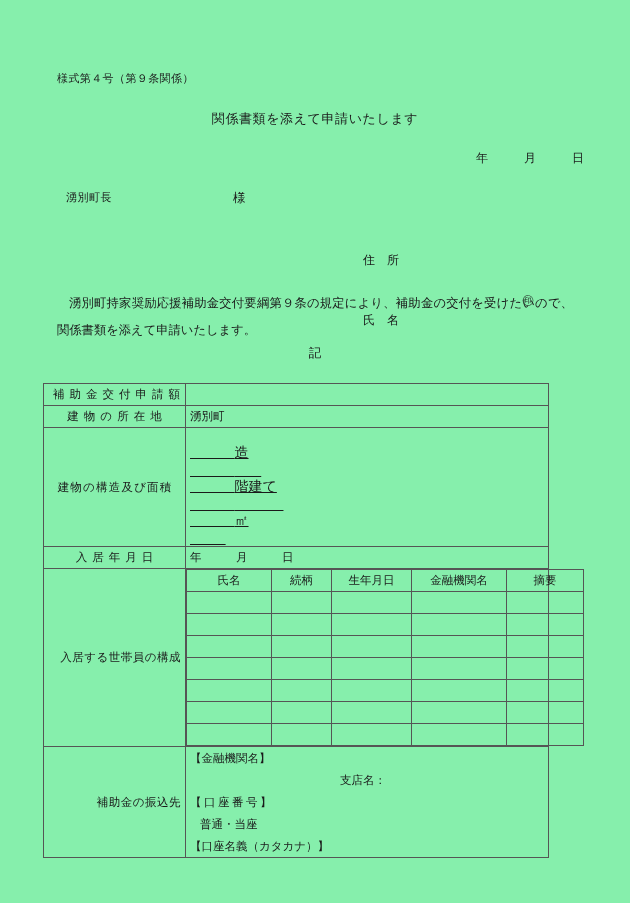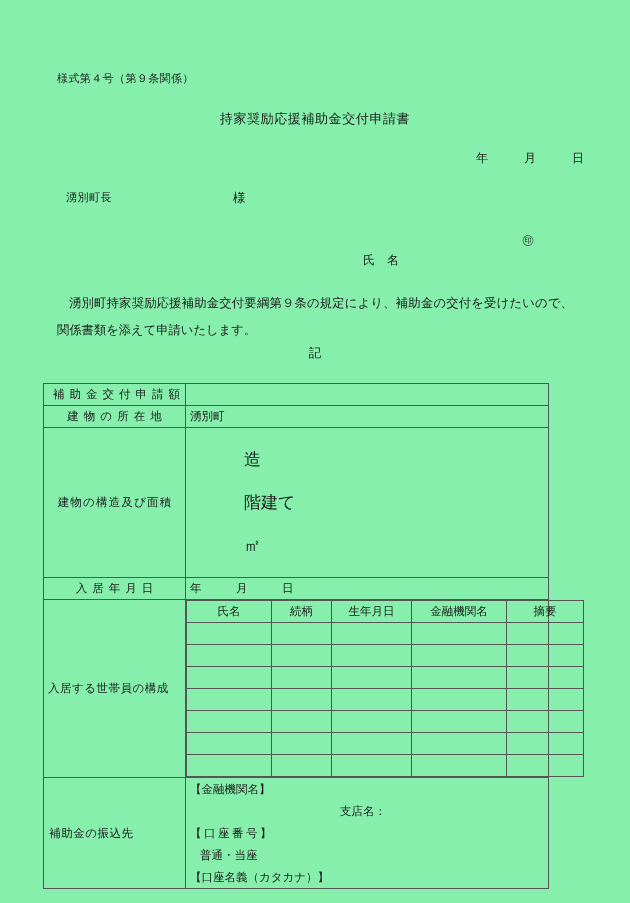--- a/index.html
+++ b/index.html
@@ -111,26 +111,26 @@
   }
   .lbl-spread {
     letter-spacing: 5px;
     text-indent: 5px;
   }
   .lbl-spread-sm {
     letter-spacing: 1.2px;
     text-indent: 1.2px;
   }
   .val-plain { text-align: left; padding-left: 6px; margin-left: 10px; }
-  .struct-cell { white-space: pre; padding-left: 40px; font-size: 17px; }
+  .struct-cell { white-space: pre; padding-left: 40px; font-size: 14px; text-decoration: underline; }
   .date-cell { white-space: pre; padding-left: 48px; }
 
   
   .member-label-cell {
-    text-align: left;
+    text-align: right;
     vertical-align: middle;
     letter-spacing: 0.5px;
   }
   .sub-table {
     width: 100%;
     border-collapse: collapse;
     table-layout: fixed;
   }
   .sub-table td {
     border: 1px solid #555;
@@ -158,28 +158,31 @@
   .bank-kind { padding-left: 10px; }
   .bank-spread { letter-spacing: 2.5px; }
 </style>
 </head>
 <body>
 
 <div id="page">
 
   <div class="abs form-no">様式第４号（第９条関係）</div>
 
-  <div class="abs doc-title">持家奨励応援補助金交付申請書</div>
+  <div class="abs doc-title">関係書類を添えて申請いたします</div>
 
   <div class="abs date-line">年　　　月　　　日</div>
 
   <div class="abs addressee">湧別町長</div>
   <div class="abs sama">様</div>
 
   <div class="abs applicant-block">
+    <div class="applicant-row">
+      <span>住　所</span>
+    </div>
     <div class="applicant-row">
       <span>氏　名</span>
       <span class="seal-mark">㊞</span>
     </div>
   </div>
 
   <div class="abs body-text">湧別町持家奨励応援補助金交付要綱第９条の規定により、補助金の交付を受けたいので、関係書類を添えて申請いたします。</div>
 
   <div class="abs ki-mark">記</div>
 

